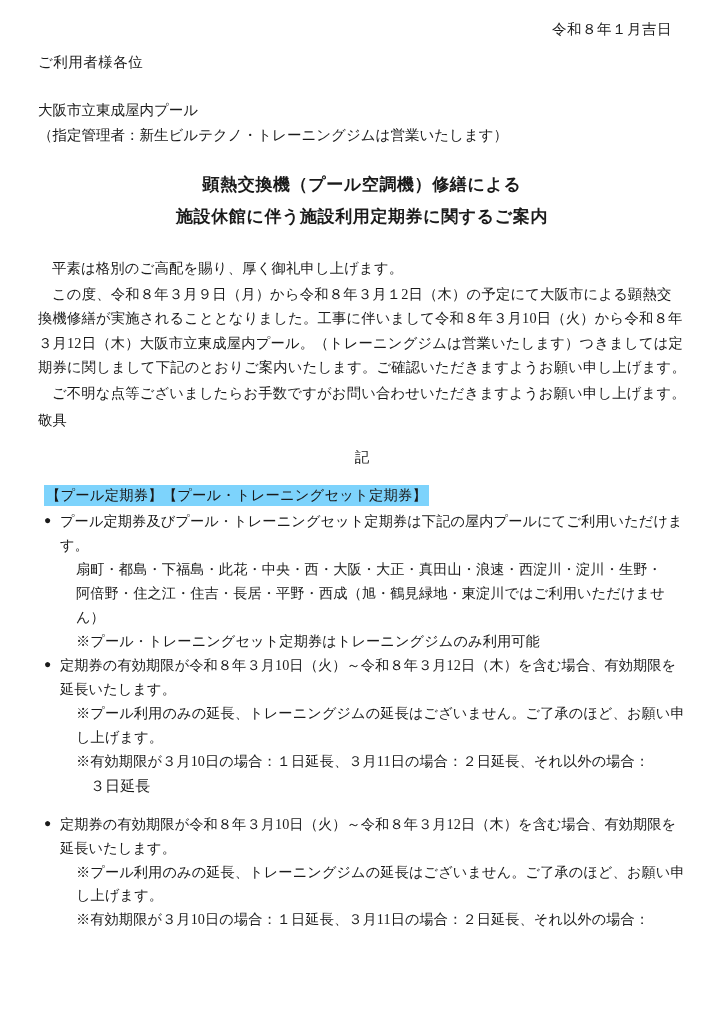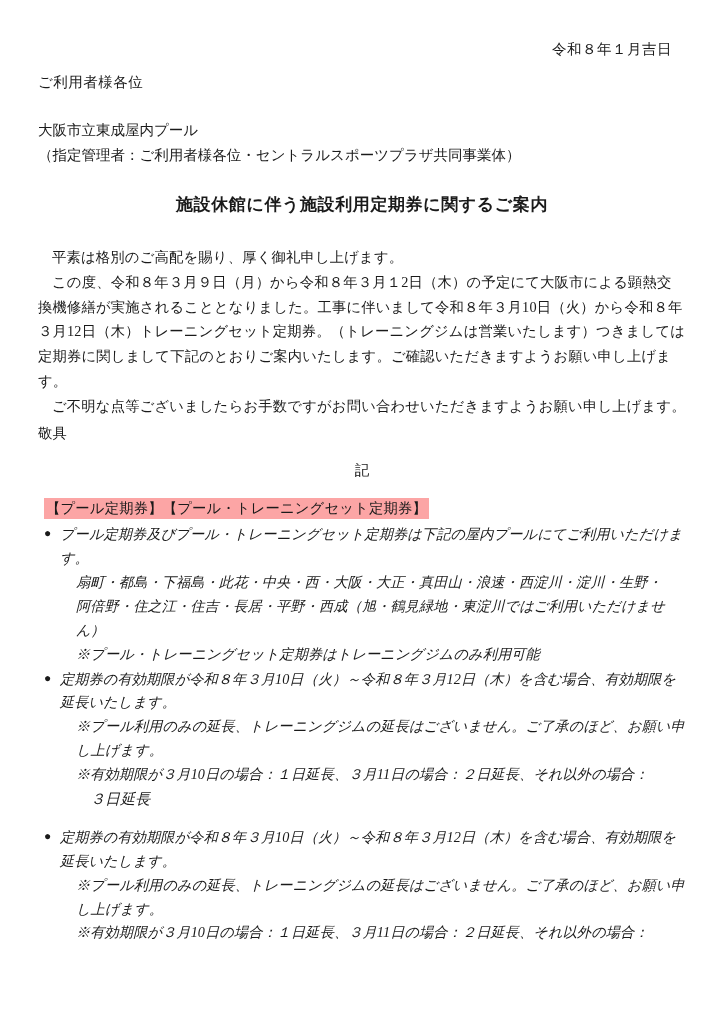--- a/index.html
+++ b/index.html
@@ -12,21 +12,21 @@
     height: 1024px;
     font-family: "Liberation Serif", "DejaVu Serif", serif;
     color: #1a1a1a;
     position: relative;
     overflow: hidden;
   }
   .page {
     width: 724px;
     height: 1016px;
     box-sizing: border-box;
-    padding: 40px 38px 20px 38px;
+    padding: 20px 38px 20px 38px;
     position: relative;
   }
   .date-line {
     text-align: right;
     font-size: 14.5px;
     letter-spacing: 0.5px;
     margin-bottom: 14px;
     padding-right: 14px;
   }
   .addressee {
@@ -64,35 +64,34 @@
     margin-top: 2px;
     padding-right: 6px;
   }
   .ki {
     text-align: center;
     font-size: 14.5px;
     margin: 16px 0 18px 0;
   }
   .hl-head {
     display: inline-block;
-    background: #fca5a5;
+    background: #7dd3fc;
     font-size: 14.3px;
     padding: 1px 2px;
     margin-bottom: 4px;
     letter-spacing: 0.2px;
   }
   .section {
     margin-bottom: 14px;
     padding-left: 6px;
   }
   ul.bullets {
     list-style: none;
     margin: 0;
     padding: 0;
-    font-style: italic;
   }
   ul.bullets > li {
     position: relative;
     padding-left: 16px;
     font-size: 14.2px;
     line-height: 1.68;
     margin-bottom: 1px;
     letter-spacing: 0.1px;
   }
   ul.bullets > li::before {
@@ -121,30 +120,31 @@
 <body>
 
 <div class="page">
 
   <div class="date-line">令和８年１月吉日</div>
 
   <div class="addressee">ご利用者様各位</div>
 
   <div class="issuer-block">
     <div>大阪市立東成屋内プール</div>
-    <div>（指定管理者：ご利用者様各位・セントラルスポーツプラザ共同事業体）</div>
+    <div>（指定管理者：新生ビルテクノ・トレーニングジムは営業いたします）</div>
   </div>
 
   <div class="title-block">
+    <div>顕熱交換機（プール空調機）修繕による</div>
     <div>施設休館に伴う施設利用定期券に関するご案内</div>
   </div>
 
   <div class="body-text">
     <p class="indent1">平素は格別のご高配を賜り、厚く御礼申し上げます。</p>
-    <p class="indent1">この度、令和８年３月９日（月）から令和８年３月１2日（木）の予定にて大阪市による顕熱交換機修繕が実施されることとなりました。工事に伴いまして令和８年３月10日（火）から令和８年３月12日（木）トレーニングセット定期券。（トレーニングジムは営業いたします）つきましては定期券に関しまして下記のとおりご案内いたします。ご確認いただきますようお願い申し上げます。</p>
+    <p class="indent1">この度、令和８年３月９日（月）から令和８年３月１2日（木）の予定にて大阪市による顕熱交換機修繕が実施されることとなりました。工事に伴いまして令和８年３月10日（火）から令和８年３月12日（木）大阪市立東成屋内プール。（トレーニングジムは営業いたします）つきましては定期券に関しまして下記のとおりご案内いたします。ご確認いただきますようお願い申し上げます。</p>
     <p class="indent1">ご不明な点等ございましたらお手数ですがお問い合わせいただきますようお願い申し上げます。</p>
     <div class="closing-right">敬具</div>
   </div>
 
   <div class="ki">記</div>
 
   <div class="section">
     <div class="hl-head">【プール定期券】【プール・トレーニングセット定期券】</div>
     <ul class="bullets">
       <li>

